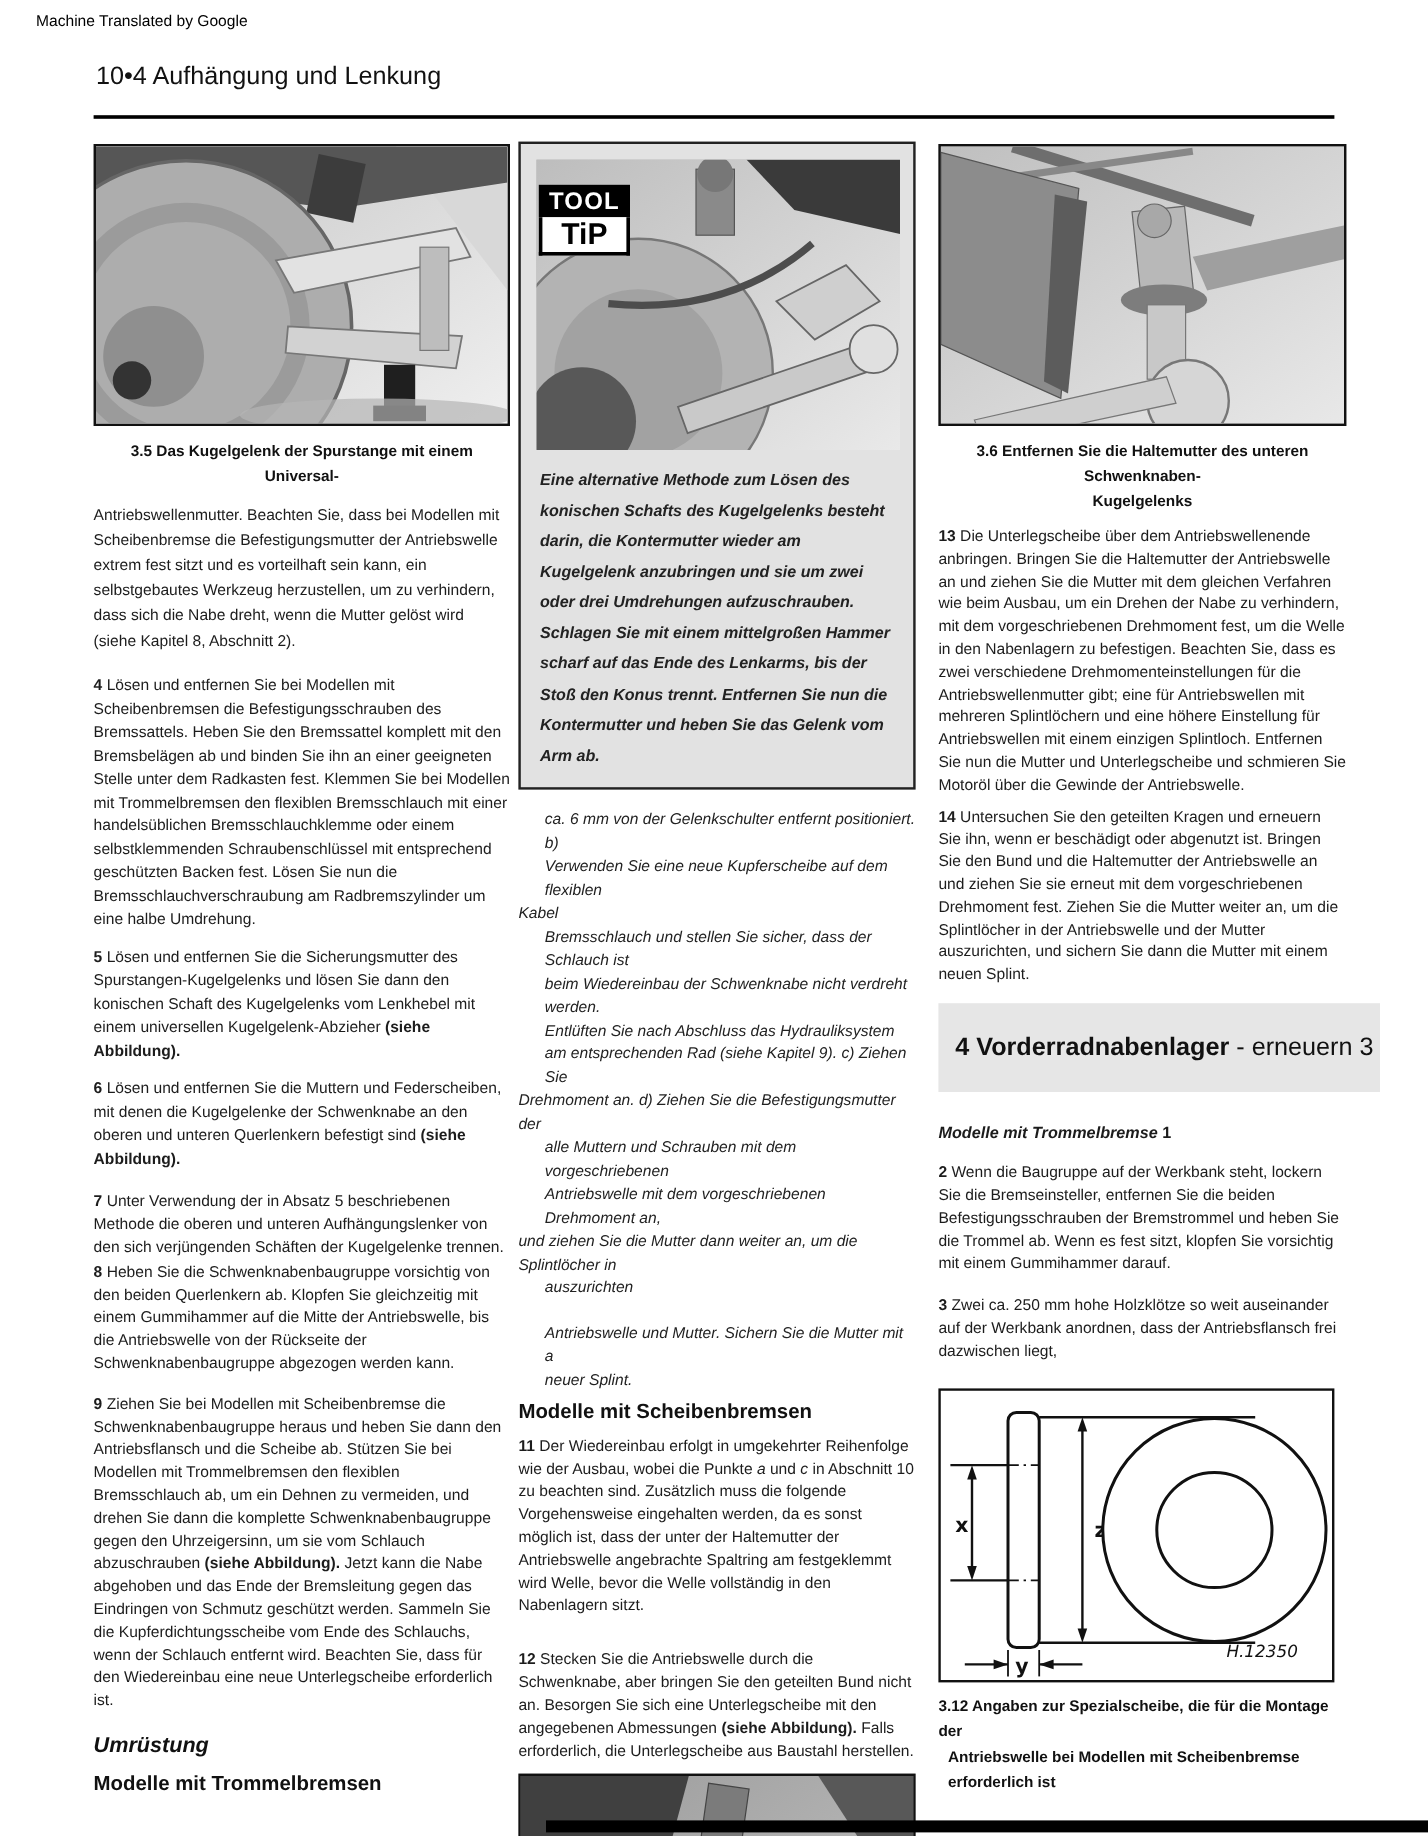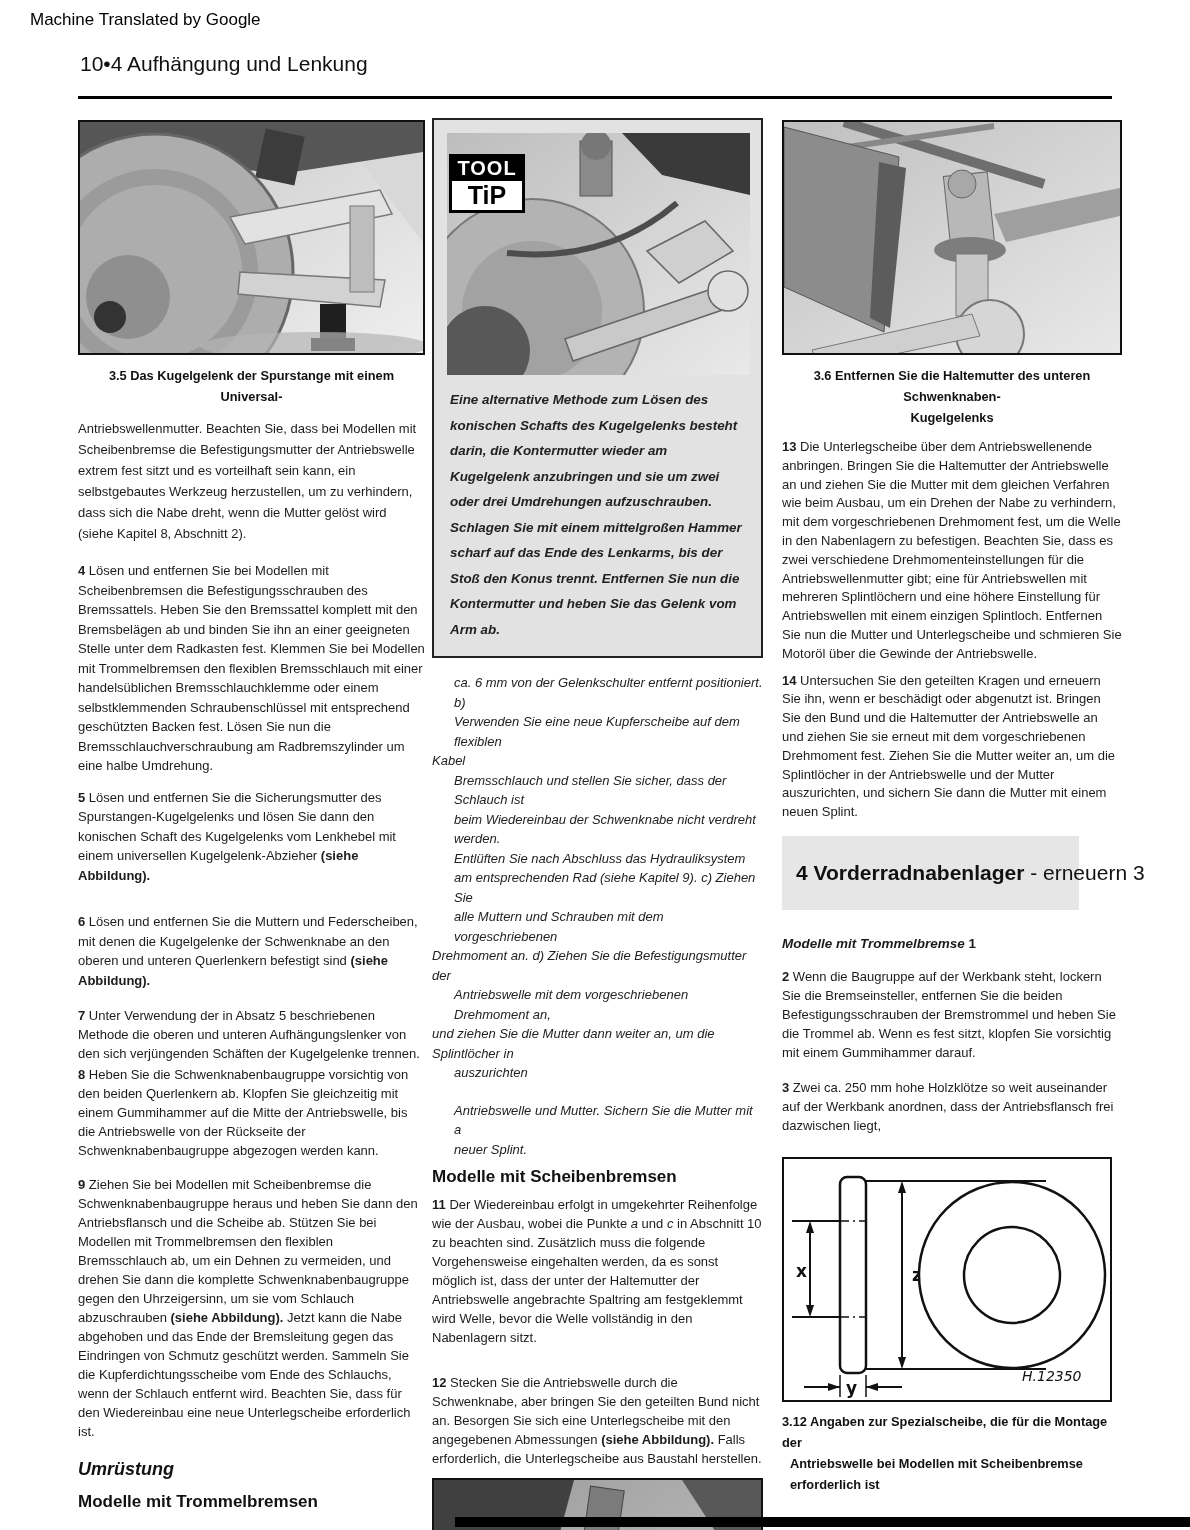--- a/index.html
+++ b/index.html
@@ -1,18 +1,18 @@
 <!DOCTYPE html>
 <html><head>
 <meta charset="utf-8">
 <style>
   html,body{margin:0;padding:0;background:#fff;}
   .page{position:relative;width:1190px;height:1530px;background:#fff;overflow:hidden;
         font-family:"Liberation Sans",sans-serif;color:#1c1c1c;}
-  .watermark{position:absolute;left:30px;top:10px;font-size:17px;color:#000;}
+  .watermark{position:absolute;left:30px;top:10px;font-size:13px;color:#000;}
   .page-title{position:absolute;left:80px;top:52px;font-size:21px;color:#111;}
   .top-rule{position:absolute;left:78px;top:96px;width:1034px;height:3px;background:#000;}
   .col{position:absolute;}
   #col1{left:78px;top:120px;width:347px;}
   #col2{left:432px;top:118px;width:331px;}
   #col3{left:782px;top:120px;width:340px;}
   p{font-size:13px;line-height:19px;margin:0;}
   .b{font-weight:bold;}
   .i{font-style:italic;}
   .photo{border:2px solid #111;background:#cfcfcf;position:relative;overflow:hidden;box-sizing:border-box;}
@@ -28,21 +28,21 @@
                letter-spacing:1px;padding:3px 0 2px;line-height:22px;margin-top:18px;}
   .tiplogo .t2{background:#fff;color:#000;font-weight:900;font-size:25px;text-align:center;
                border:3px solid #000;border-top:none;line-height:27px;padding:1px 0;}
   .tiptext{font-weight:bold;font-style:italic;font-size:13.4px;line-height:25.5px;padding:12px 3px 14px 3px;color:#222;}
   
   .note{font-style:italic;font-size:13px;line-height:19.5px;color:#222;}
   .note .ln{padding-left:0;}
   .note .ind{padding-left:22px;}
   .note .gap{margin-top:18px;}
   
-  .section4{background:#e6e6e6;box-sizing:border-box;width:297px;padding:25px 0 25px 14px;
+  .section4{background:#e6e6e6;box-sizing:border-box;width:368px;padding:25px 0 25px 14px;
             font-size:21px;white-space:nowrap;color:#111;}
   .section4 .b{font-weight:bold;}
   .diagram-box{border:2px solid #111;background:#fff;box-sizing:border-box;width:330px;height:245px;}
   .footer-bar{position:absolute;left:455px;top:1517px;width:735px;height:10px;background:#000;}
 </style>
 </head>
 <body>
 
 <div class="page">
 
@@ -80,21 +80,21 @@
     <div style="margin-top:10px;">
       <div class="cap">3.5 Das Kugelgelenk der Spurstange mit einem Universal-</div>
     </div>
 
     <p style="margin-top:11px;line-height:21px;"><span>Antriebswellenmutter. Beachten Sie, dass bei Modellen mit Scheibenbremse die Befestigungsmutter der Antriebswelle extrem fest sitzt und es vorteilhaft sein kann, ein selbstgebautes Werkzeug herzustellen, um zu verhindern, dass sich die Nabe dreht, wenn die Mutter gelöst wird (siehe Kapitel 8, Abschnitt 2).</span></p>
 
     <p style="margin-top:17px;line-height:19.5px;"><span class="b">4</span> <span>Lösen und entfernen Sie bei Modellen mit Scheibenbremsen die Befestigungsschrauben des Bremssattels. Heben Sie den Bremssattel komplett mit den Bremsbelägen ab und binden Sie ihn an einer geeigneten Stelle unter dem Radkasten fest. Klemmen Sie bei Modellen mit Trommelbremsen den flexiblen Bremsschlauch mit einer handelsüblichen Bremsschlauchklemme oder einem selbstklemmenden Schraubenschlüssel mit entsprechend geschützten Backen fest. Lösen Sie nun die Bremsschlauchverschraubung am Radbremszylinder um eine halbe Umdrehung.</span></p>
 
     <p style="margin-top:12px;line-height:19.5px;"><span class="b">5</span> <span>Lösen und entfernen Sie die Sicherungsmutter des Spurstangen-Kugelgelenks und lösen Sie dann den konischen Schaft des Kugelgelenks vom Lenkhebel mit einem universellen Kugelgelenk-Abzieher </span><span class="b">(siehe Abbildung).</span></p>
 
-    <p style="margin-top:27px;line-height:19.5px;"><span class="b">6</span> <span>Lösen und entfernen Sie die Muttern und Federscheiben, mit denen die Kugelgelenke der Schwenknabe an den oberen und unteren Querlenkern befestigt sind </span><span class="b">(siehe Abbildung).</span></p>
+    <p style="margin-top:12px;line-height:19.5px;"><span class="b">6</span> <span>Lösen und entfernen Sie die Muttern und Federscheiben, mit denen die Kugelgelenke der Schwenknabe an den oberen und unteren Querlenkern befestigt sind </span><span class="b">(siehe Abbildung).</span></p>
 
     <p style="margin-top:16px;line-height:19px;"><span class="b">7</span> <span>Unter Verwendung der in Absatz 5 beschriebenen Methode die oberen und unteren Aufhängungslenker von den sich verjüngenden Schäften der Kugelgelenke trennen.</span></p>
 
     <p style="margin-top:2px;line-height:19px;"><span class="b">8</span> <span>Heben Sie die Schwenknabenbaugruppe vorsichtig von den beiden Querlenkern ab. Klopfen Sie gleichzeitig mit einem Gummihammer auf die Mitte der Antriebswelle, bis die Antriebswelle von der Rückseite der Schwenknabenbaugruppe abgezogen werden kann.</span></p>
 
     <p style="margin-top:15px;line-height:19px;"><span class="b">9</span> <span>Ziehen Sie bei Modellen mit Scheibenbremse die Schwenknabenbaugruppe heraus und heben Sie dann den Antriebsflansch und die Scheibe ab. Stützen Sie bei Modellen mit Trommelbremsen den flexiblen Bremsschlauch ab, um ein Dehnen zu vermeiden, und drehen Sie dann die komplette Schwenknabenbaugruppe gegen den Uhrzeigersinn, um sie vom Schlauch abzuschrauben </span><span class="b">(siehe Abbildung).</span><span> Jetzt kann die Nabe abgehoben und das Ende der Bremsleitung gegen das Eindringen von Schmutz geschützt werden. Sammeln Sie die Kupferdichtungsscheibe vom Ende des Schlauchs, wenn der Schlauch entfernt wird. Beachten Sie, dass für den Wiedereinbau eine neue Unterlegscheibe erforderlich ist.</span></p>
 
     <div class="subhead-italic" style="margin-top:18px;">Umrüstung</div>
 
     <div class="subhead" style="margin-top:12px;">Modelle mit Trommelbremsen</div>
@@ -133,22 +133,22 @@
     </div>
 
     <div class="note" style="margin-top:15px;">
       <div class="ln ind">ca. 6 mm von der Gelenkschulter entfernt positioniert. b)</div>
       <div class="ln ind">Verwenden Sie eine neue Kupferscheibe auf dem flexiblen</div>
       <div class="ln">Kabel</div>
       <div class="ln ind">Bremsschlauch und stellen Sie sicher, dass der Schlauch ist</div>
       <div class="ln ind">beim Wiedereinbau der Schwenknabe nicht verdreht werden.</div>
       <div class="ln ind">Entlüften Sie nach Abschluss das Hydrauliksystem</div>
       <div class="ln ind">am entsprechenden Rad (siehe Kapitel 9). c) Ziehen Sie</div>
+      <div class="ln">Drehmoment an. d) Ziehen Sie die Befestigungsmutter der</div>
       <div class="ln ind">alle Muttern und Schrauben mit dem vorgeschriebenen</div>
-      <div class="ln">Drehmoment an. d) Ziehen Sie die Befestigungsmutter der</div>
       <div class="ln ind">Antriebswelle mit dem vorgeschriebenen Drehmoment an,</div>
       <div class="ln">und ziehen Sie die Mutter dann weiter an, um die Splintlöcher in</div>
       <div class="ln ind">auszurichten</div>
       <div class="ln ind gap">Antriebswelle und Mutter. Sichern Sie die Mutter mit a</div>
       <div class="ln ind">neuer Splint.</div>
     </div>
 
     <div class="subhead" style="margin-top:8px;">Modelle mit Scheibenbremsen</div>
 
     <p style="margin-top:8px;line-height:19px;"><span class="b">11</span> <span>Der Wiedereinbau erfolgt in umgekehrter Reihenfolge wie der Ausbau, wobei die Punkte </span><span class="i">a</span><span> und </span><span class="i">c</span><span> in Abschnitt 10 zu beachten sind. Zusätzlich muss die folgende Vorgehensweise eingehalten werden, da es sonst möglich ist, dass der unter der Haltemutter der Antriebswelle angebrachte Spaltring am festgeklemmt wird Welle, bevor die Welle vollständig in den Nabenlagern sitzt.</span></p>

